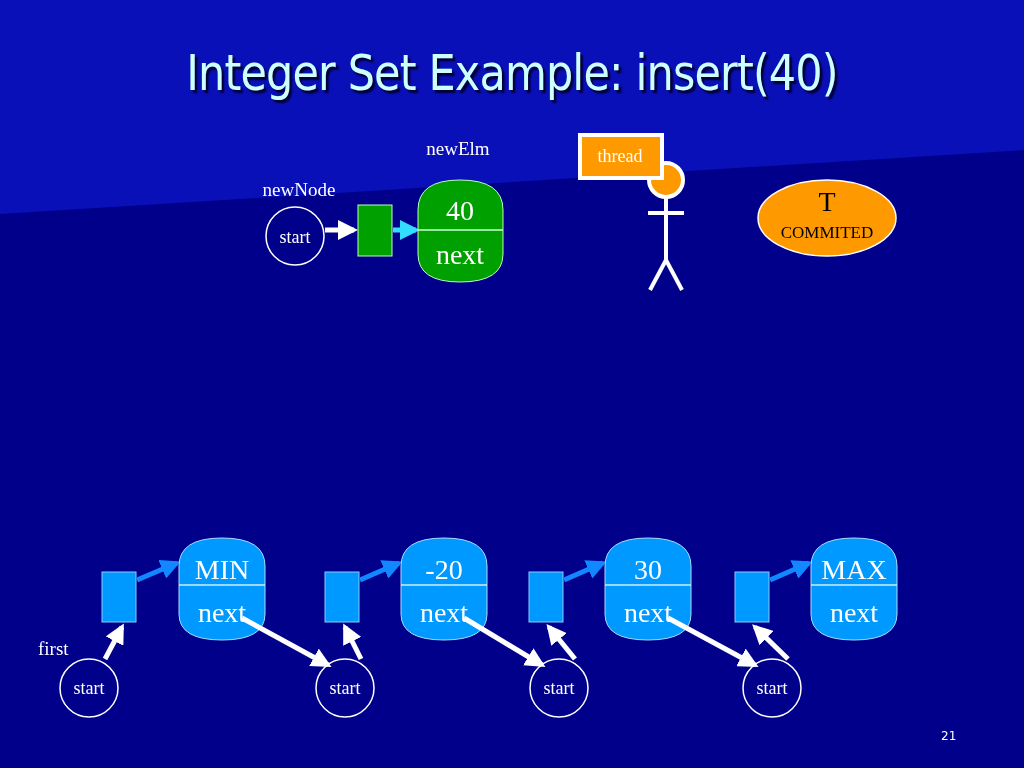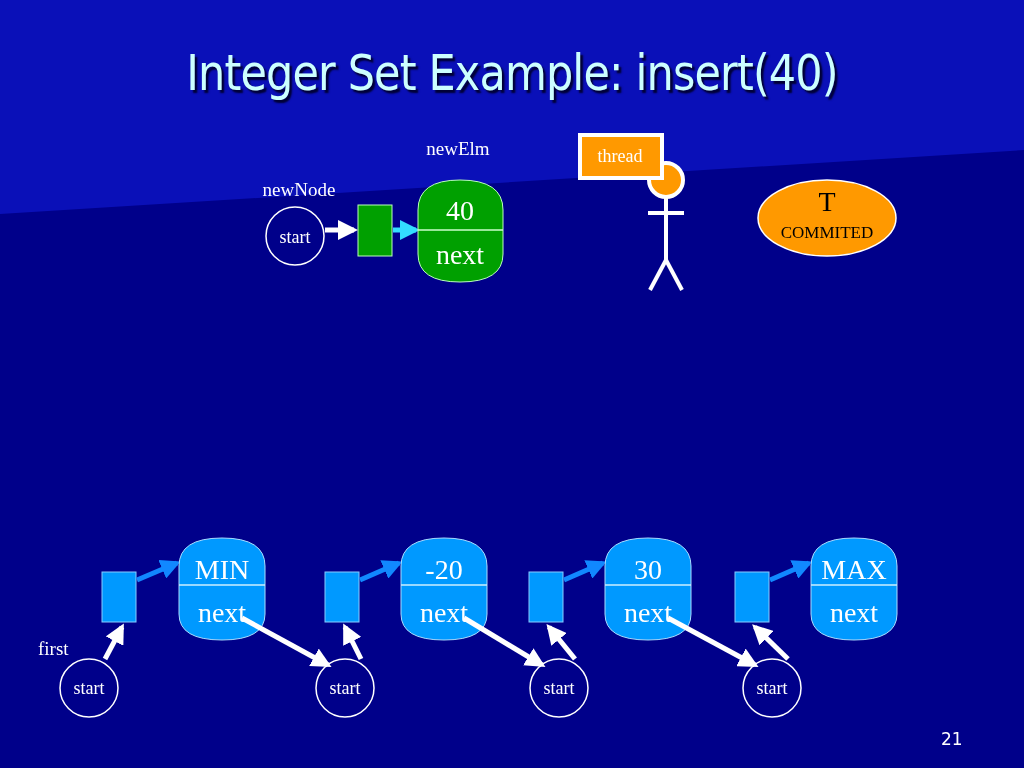--- a/index.html
+++ b/index.html
@@ -12,21 +12,21 @@
   #title {
     position: absolute; left: 0; width: 1024px; top: 44px; text-align: center;
     font-family: "DejaVu Sans", sans-serif; font-size: 50px; color: #ccffff;
     letter-spacing: -1px; transform: scaleX(0.86); transform-origin: 512px 0;
     text-shadow: 3px 3px 2px #000033;
   }
   #diagram { position: absolute; left: 0; top: 0; }
   .lbl { font-family: "Liberation Serif", serif; fill: #ffffff; }
   #page-num {
     position: absolute; left: 941px; top: 729px; font-family: "DejaVu Sans", sans-serif;
-    font-size: 17px; color: #ffffff;
+    font-size: 12px; color: #ffffff;
   }
 </style>
 </head>
 <body>
 
 <svg id="bg" width="1024" height="768">
   <polygon points="0,0 1024,0 1024,150 0,214" fill="#0a10b8"></polygon>
 </svg>
 
 <div id="title">Integer Set Example: insert(40)</div>

